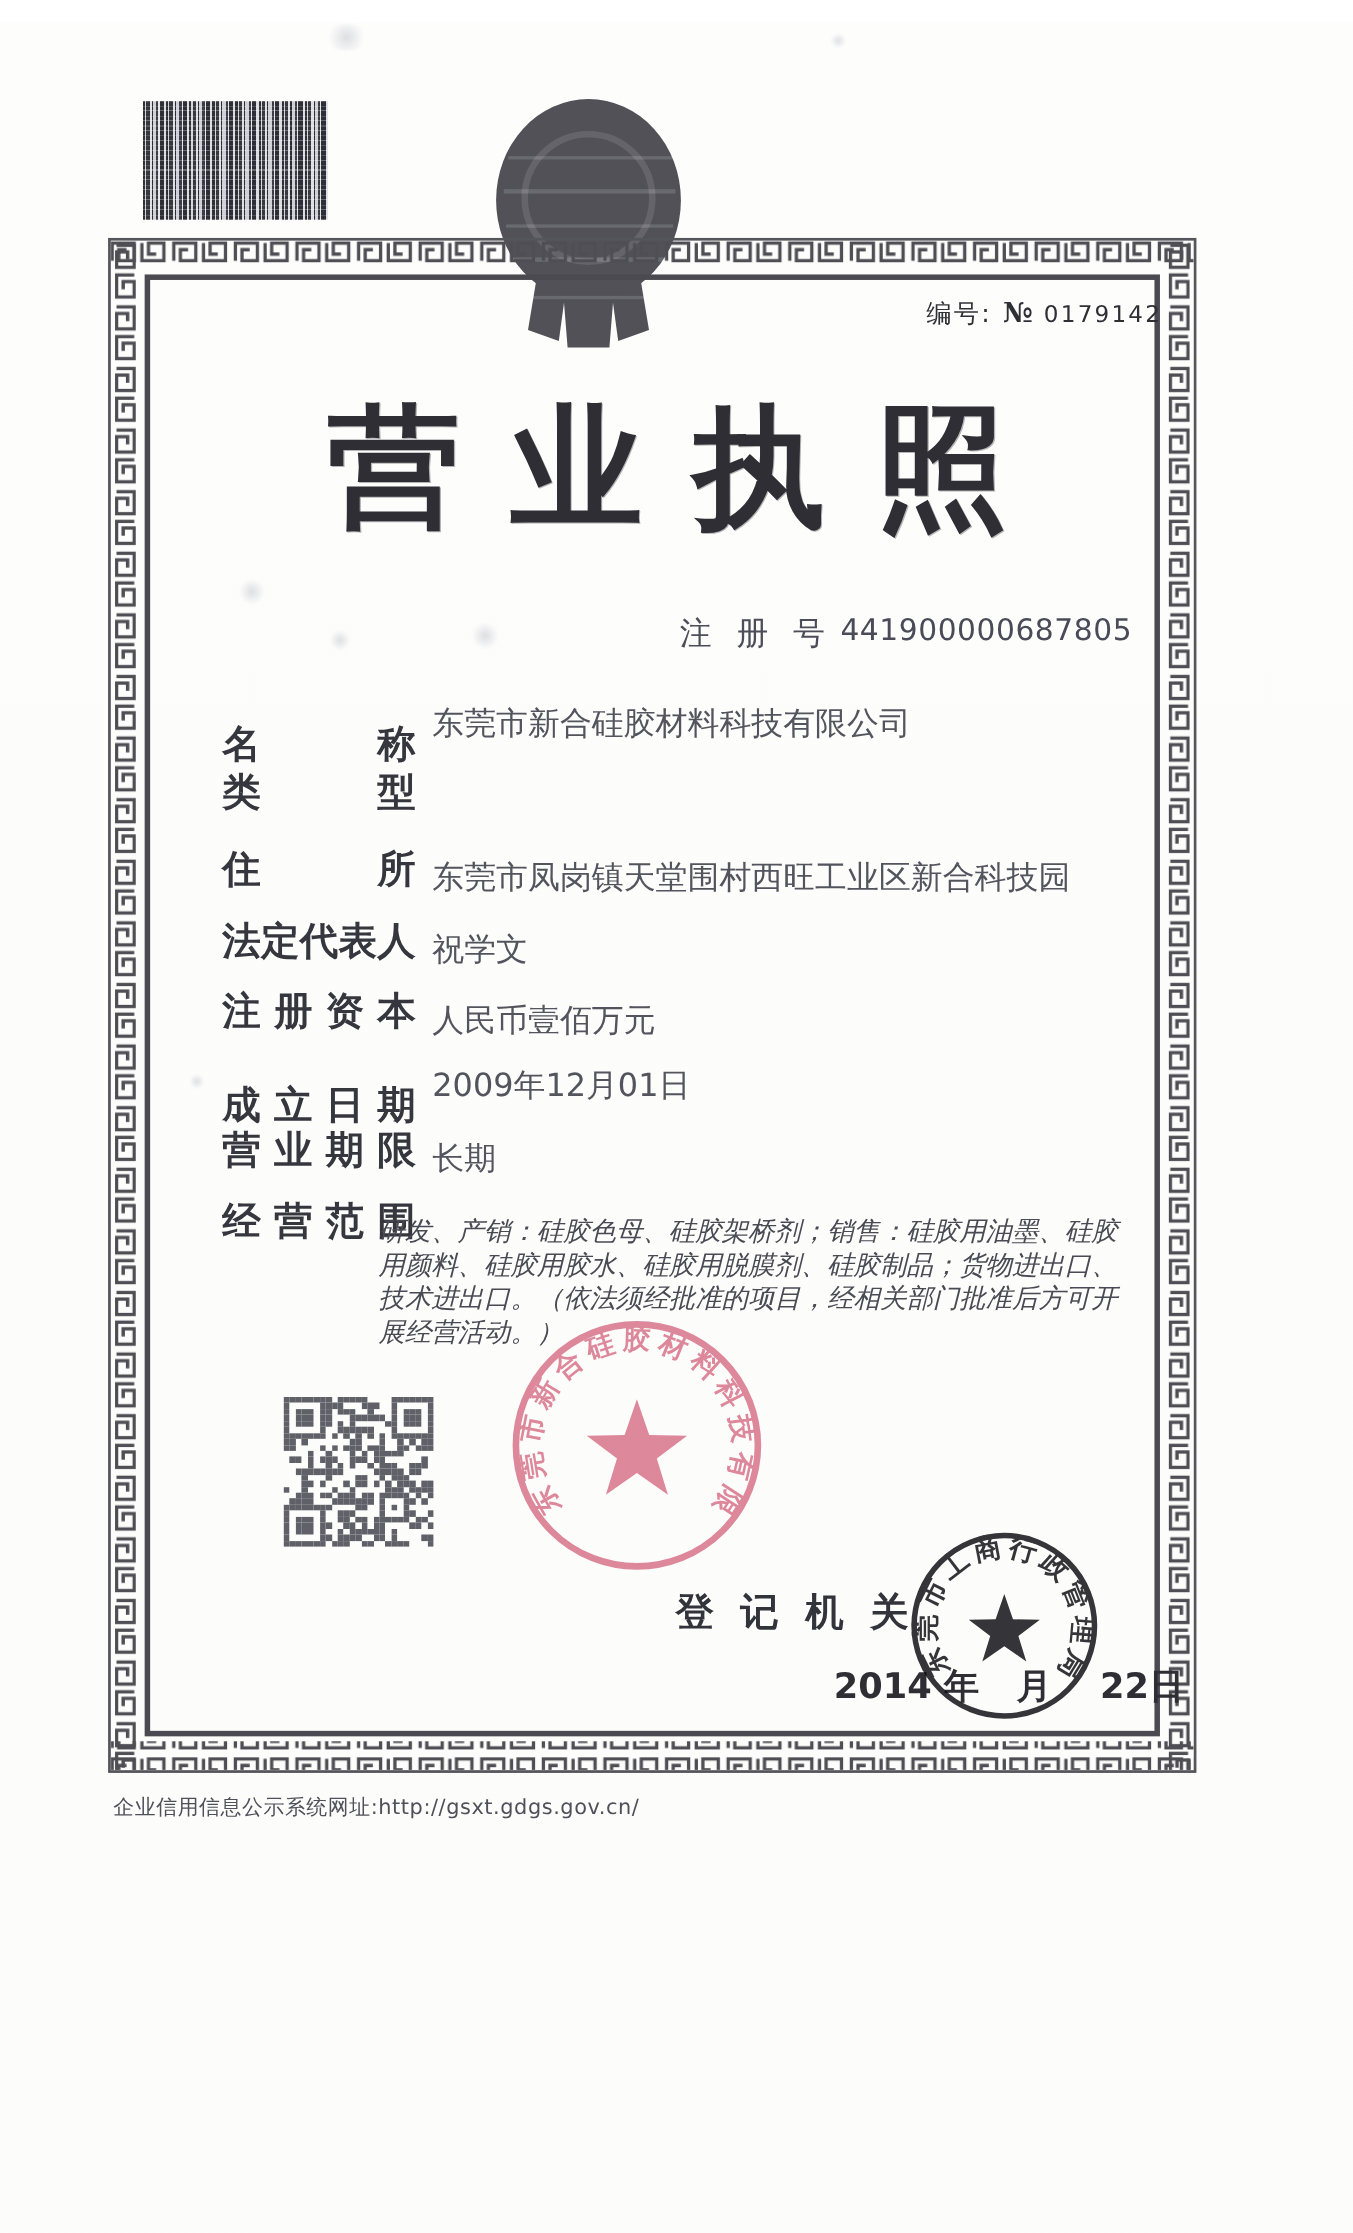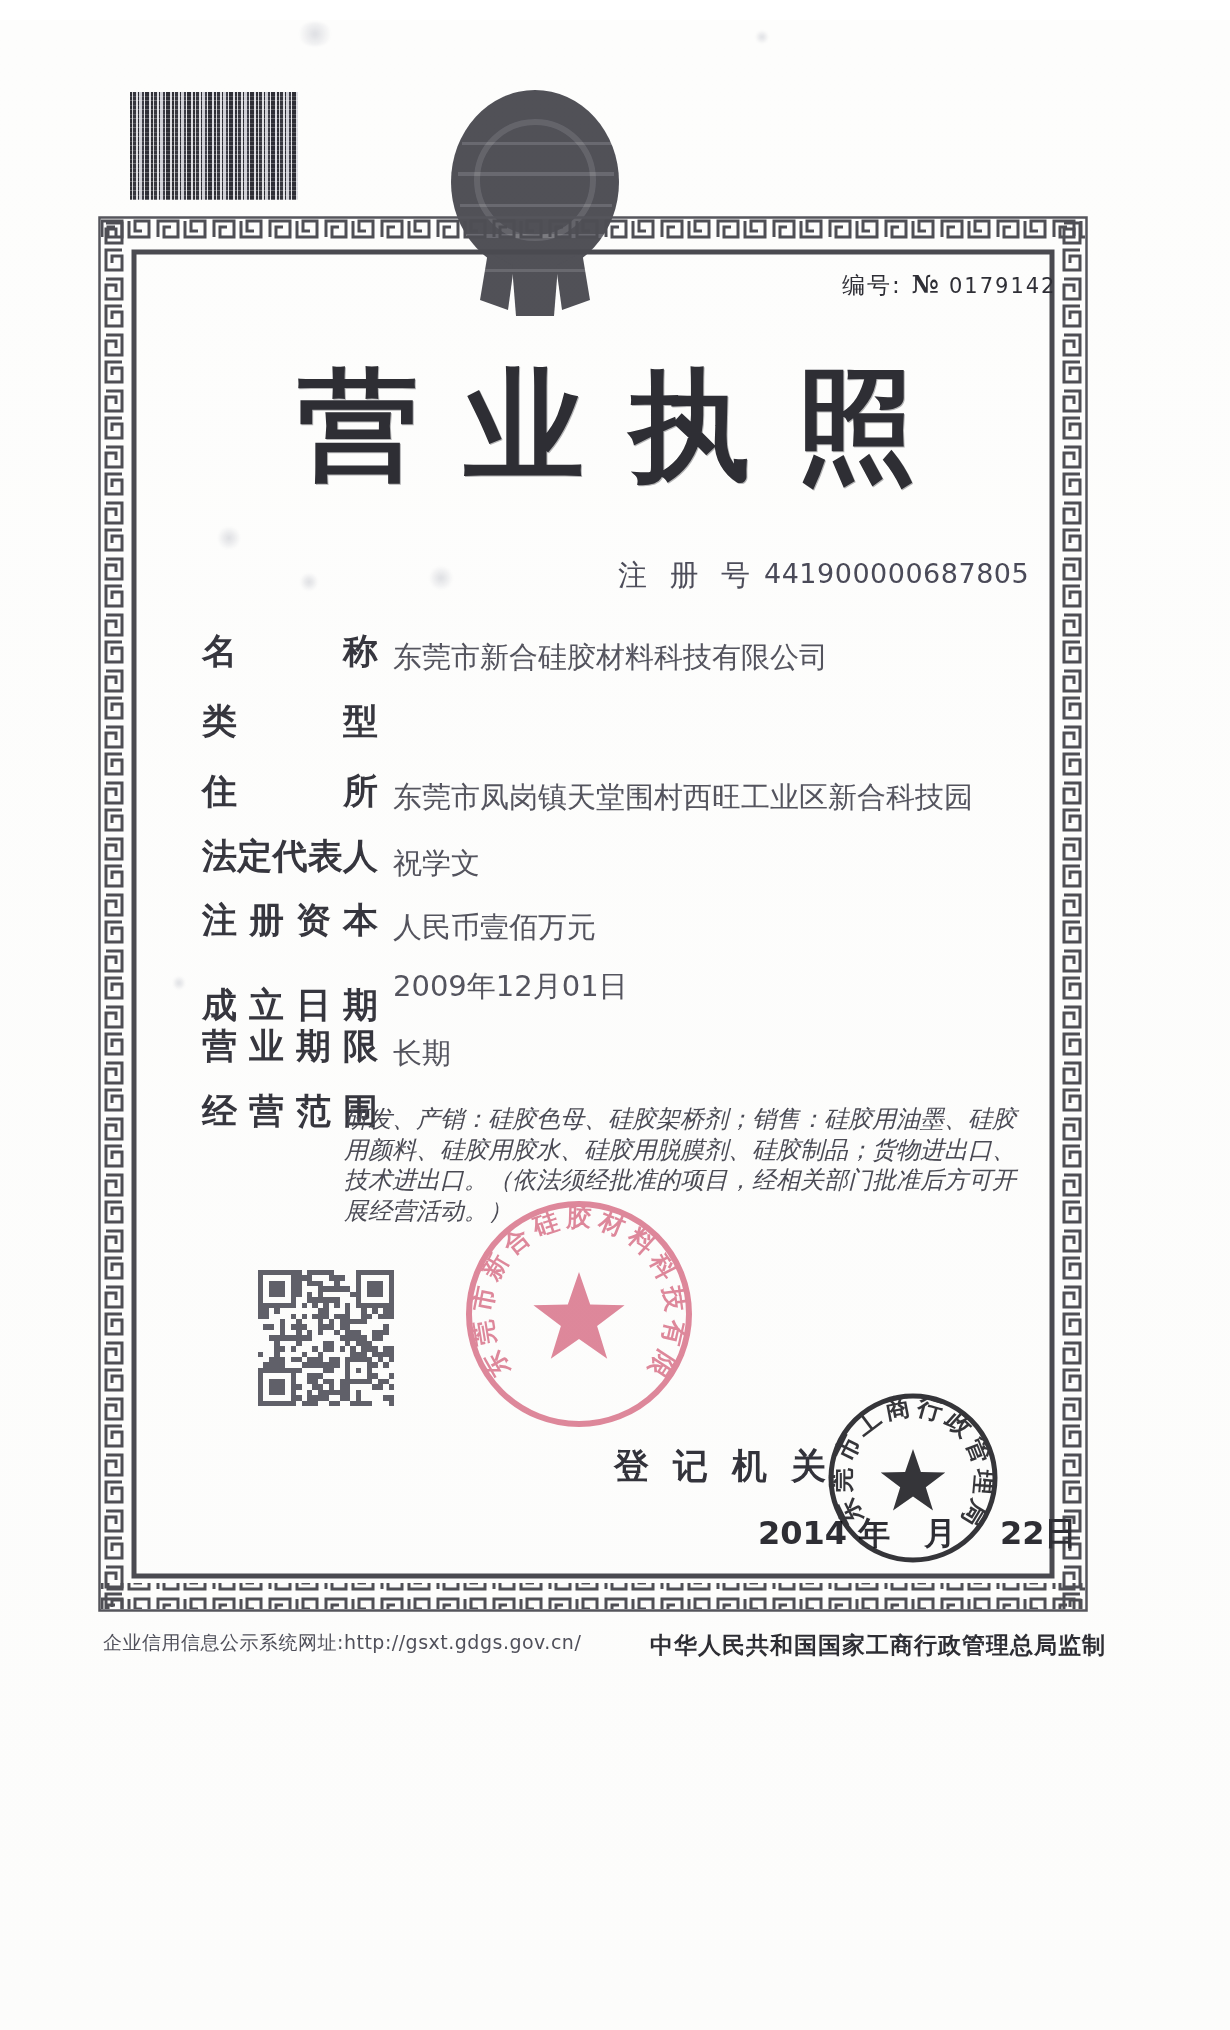--- a/index.html
+++ b/index.html
@@ -105,21 +105,21 @@
     <span class="s-label">编号:</span>
     <span class="s-no">№</span>
     <span class="s-num">0179142</span>
   </div>
 
   <div class="abs title">营业执照</div>
 
   <div class="abs reg-label">注册号</div>
   <div class="abs reg-num">441900000687805</div>
 
-  <div class="flabel" style="top:613px">名称</div>
+  <div class="flabel" style="top:639px">名称</div>
   <div class="fvalue" style="top:621px">东莞市新合硅胶材料科技有限公司</div>
 
   <div class="flabel" style="top:683px">类型</div>
 
   <div class="flabel" style="top:753px">住所</div>
   <div class="fvalue" style="top:761px">东莞市凤岗镇天堂围村西旺工业区新合科技园</div>
 
   <div class="flabel" style="top:818px">法定代表人</div>
   <div class="fvalue" style="top:827px">祝学文</div>
 
@@ -784,15 +784,14 @@
       <path id="asArc" d="M 41.5,130.3 A 63,63 0 1 1 138.5,130.3" fill="none"></path>
     </defs>
     <circle cx="90" cy="90" r="82" fill="none" stroke="#1f1f24" stroke-width="5"></circle>
     <text font-size="25" letter-spacing="4" fill="#1f1f24" font-weight="700">
       <textPath href="#asArc">东莞市工商行政管理局</textPath>
     </text>
     <polygon transform="translate(90,95)" fill="#1f1f24" points="0,-34 7.9,-10.9 32.3,-10.5 12.8,4.2 20,27.5 0,13.5 -20,27.5 -12.8,4.2 -32.3,-10.5 -7.9,-10.9"></polygon>
   </svg>
 
   <div class="abs footer-url">企业信用信息公示系统网址:http://gsxt.gdgs.gov.cn/</div>
-  <div class="abs footer-issuer">中华人民共和国国家工商行政管理总局监制</div>
 
 </div>
 
 </body></html>

